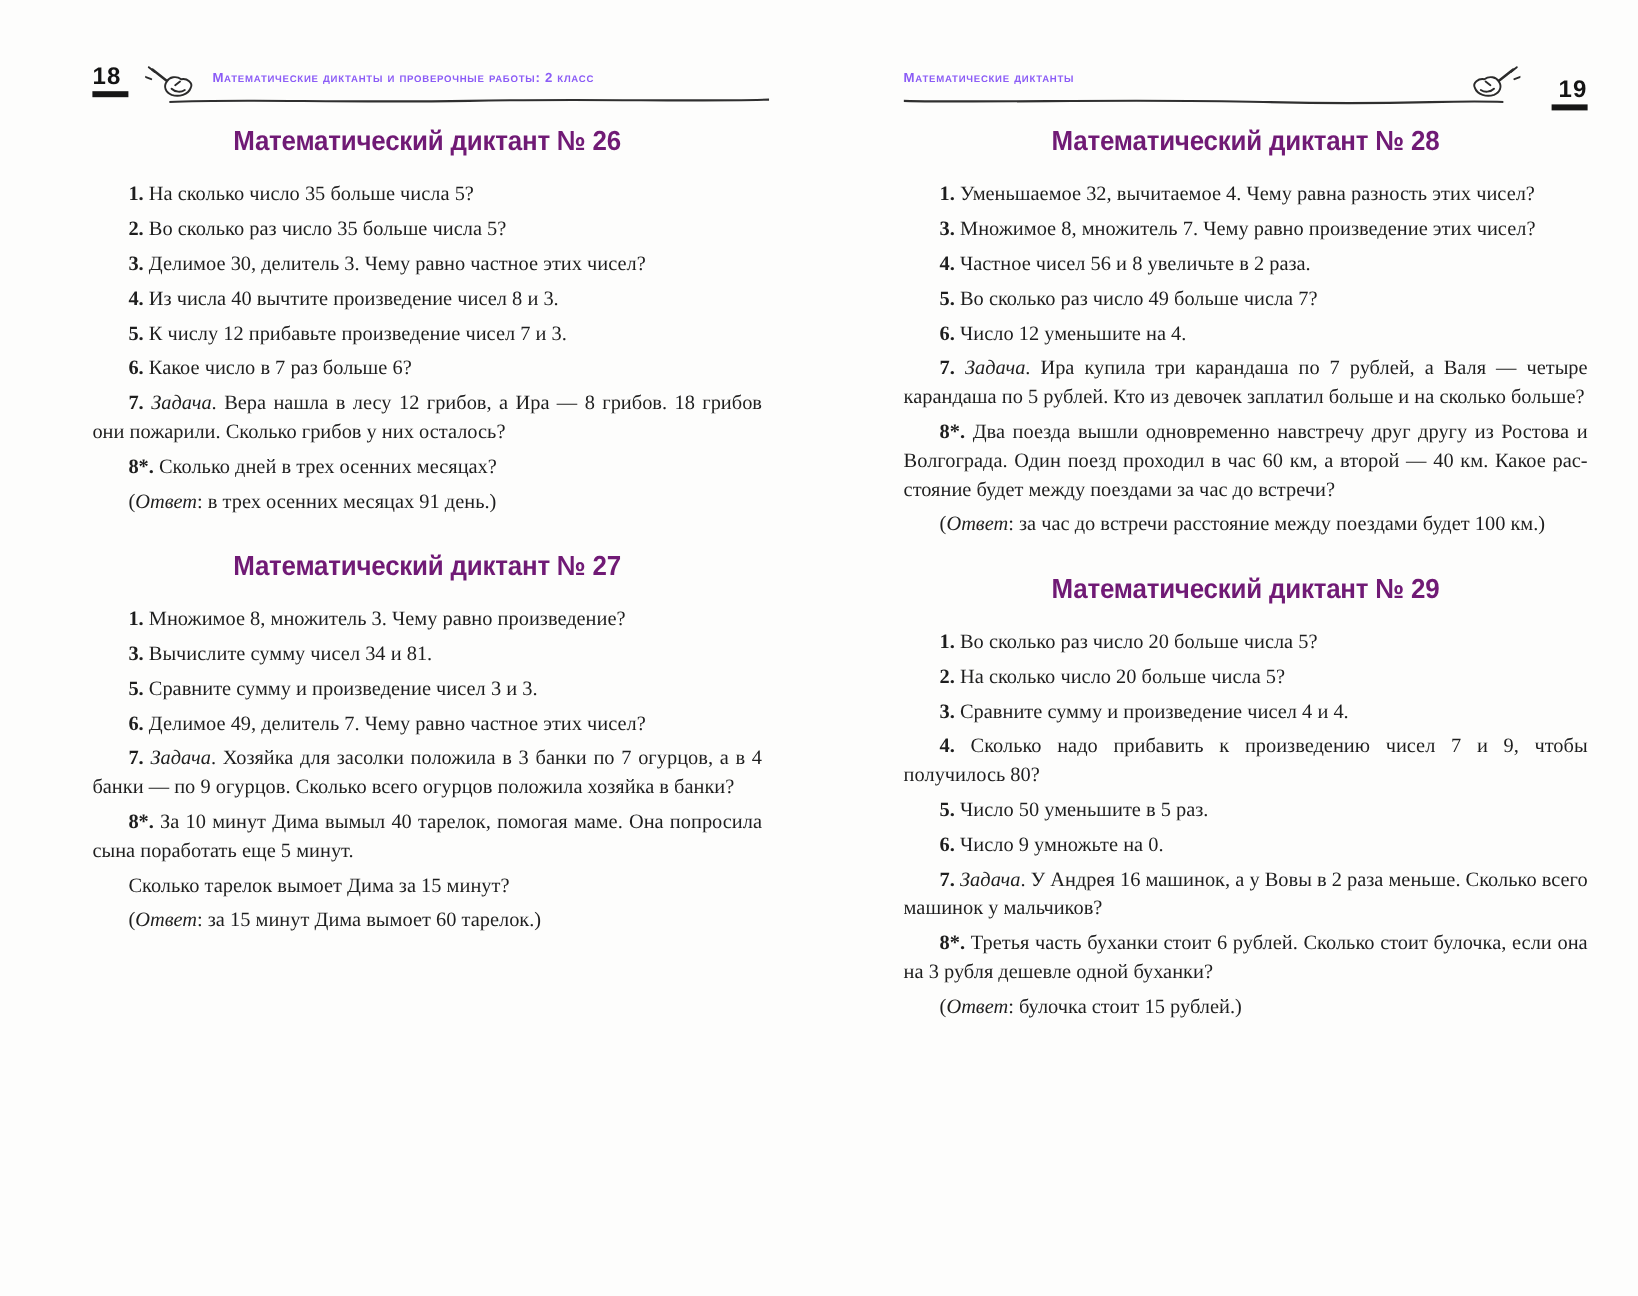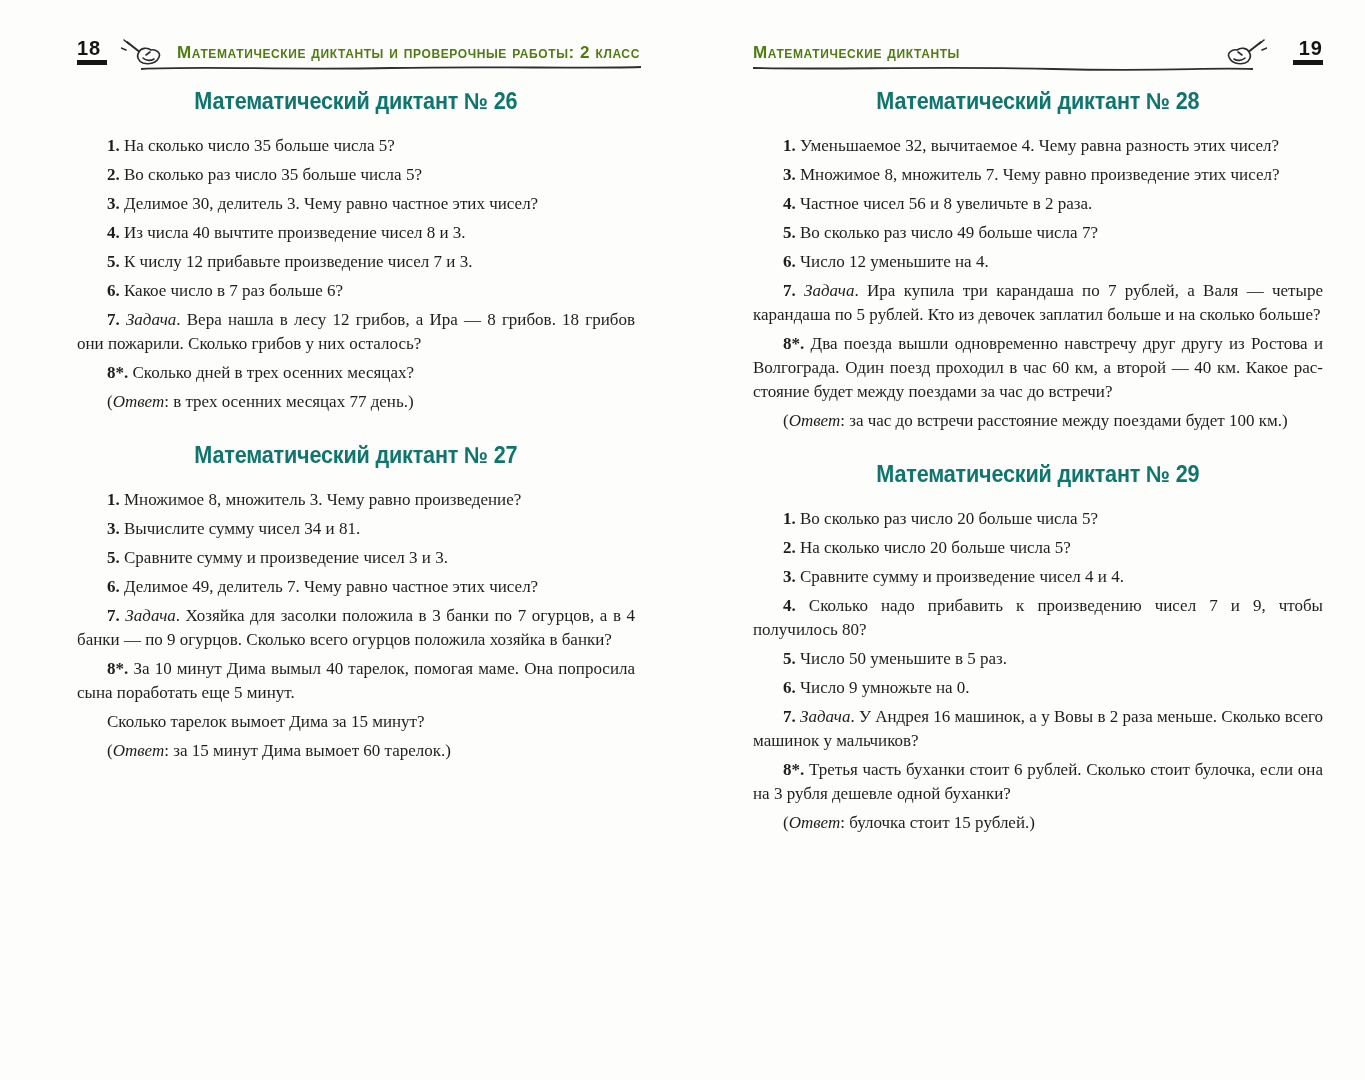--- a/index.html
+++ b/index.html
@@ -5,61 +5,61 @@
   html, body { margin: 0; padding: 0; }
   body {
     width: 1365px; height: 1080px;
     background: #fbfbfa;
     font-family: "Liberation Serif", serif;
   }
   .sheet {
     position: relative; width: 1365px; height: 1080px;
     background: #fdfdfc; overflow: hidden; color: #1e1e1e;
   }
-  .page { position: absolute; top: 36px; }
+  .page { position: absolute; top: 52px; }
   .page-left  { left: 77px;  width: 558px; }
   .page-right { left: 753px; width: 570px; }
 
   
   .running-head { position: relative; height: 40px; }
   .pagenum-block { position: absolute; top: 2px; }
   .page-left  .pagenum-block { left: 0; }
-  .page-right .pagenum-block { right: 0; text-align: right; }
+  .page-right .pagenum-block { right: 0; text-align: right; margin-top: 11px; }
   .pagenum {
     font-family: "Liberation Sans", sans-serif;
     font-weight: bold; font-size: 20px; color: #141414;
     display: block; line-height: 20px; letter-spacing: 1px;
   }
   .pagenum-bar { display: block; width: 30px; height: 5px; background: #161616; margin-top: 2px; }
   .page-right .pagenum-bar { margin-left: auto; }
 
   .run-title {
     position: absolute; top: 7px;
     font-family: "Liberation Sans", sans-serif;
     font-variant: small-caps;
-    font-weight: bold; font-size: 17px; letter-spacing: 0.6px;
-    color: #4d7c0f; white-space: nowrap;
+    font-weight: bold; font-size: 11px; letter-spacing: 0.6px;
+    color: #8b5cf6; white-space: nowrap;
   }
   .page-left  .run-title { left: 100px; }
   .page-right .run-title { left: 0; }
 
   .hand-icon { position: absolute; top: 2px; width: 46px; height: 30px; }
   .page-left  .hand-icon { left: 44px; transform: scaleX(-1); }
   .page-right .hand-icon { right: 56px; }
 
   .head-rule { position: absolute; bottom: 4px; height: 8px; }
   .page-left  .head-rule { left: 64px; right: 0; }
   .page-right .head-rule { left: 0; right: 78px; }
   .head-rule path { stroke: #2f2f2f; stroke-width: 1.8; fill: none; }
 
   
   .section-title {
     font-family: "Liberation Sans", sans-serif;
     font-weight: bold; font-size: 23px; line-height: 26px;
-    color: #0f766e; text-align: center;
+    color: #701a75; text-align: center;
     margin: 28px 0 20px;
   }
   .sections > .section-title:first-child { margin-top: 12px; }
   .st-inner { display: inline-block; transform: scaleX(0.94); letter-spacing: -0.2px; white-space: nowrap; }
 
   p.item {
     margin: 0 0 5px; font-size: 17px; line-height: 24px;
     text-align: justify; text-indent: 30px; color: #1e1e1e;
     hyphens: manual;
   }
@@ -95,21 +95,21 @@
     <div class="sections">
         <h2 class="section-title"><span class="st-inner">Математический диктант № 26</span></h2>
         <p class="item"><span class="b">1. </span><span>На сколько число 35 больше числа 5?</span></p>
         <p class="item"><span class="b">2. </span><span>Во сколько раз число 35 больше числа 5?</span></p>
         <p class="item"><span class="b">3. </span><span>Делимое 30, делитель 3. Чему равно частное этих чисел?</span></p>
         <p class="item"><span class="b">4. </span><span>Из числа 40 вычтите произведение чисел 8 и 3.</span></p>
         <p class="item"><span class="b">5. </span><span>К числу 12 прибавьте произведение чисел 7 и 3.</span></p>
         <p class="item"><span class="b">6. </span><span>Какое число в 7 раз больше 6?</span></p>
         <p class="item"><span class="b">7. </span><span class="i">Задача</span><span>. Вера нашла в лесу 12 грибов, а Ира — 8 грибов. 18 грибов они пожарили. Сколько грибов у них осталось?</span></p>
         <p class="item"><span class="b">8*. </span><span>Сколько дней в трех осенних месяцах?</span></p>
-        <p class="item"><span>(</span><span class="i">Ответ</span><span>: в трех осенних месяцах 77 день.)</span></p>
+        <p class="item"><span>(</span><span class="i">Ответ</span><span>: в трех осенних месяцах 91 день.)</span></p>
         <h2 class="section-title"><span class="st-inner">Математический диктант № 27</span></h2>
         <p class="item"><span class="b">1. </span><span>Множимое 8, множитель 3. Чему равно произ­ведение?</span></p>
         <p class="item"><span class="b">3. </span><span>Вычислите сумму чисел 34 и 81.</span></p>
         <p class="item"><span class="b">5. </span><span>Сравните сумму и произведение чисел 3 и 3.</span></p>
         <p class="item"><span class="b">6. </span><span>Делимое 49, делитель 7. Чему равно частное этих чисел?</span></p>
         <p class="item"><span class="b">7. </span><span class="i">Задача</span><span>. Хозяйка для засолки положила в 3 банки по 7 огурцов, а в 4 банки — по 9 огурцов. Сколько всего огурцов положила хозяйка в банки?</span></p>
         <p class="item"><span class="b">8*. </span><span>За 10 минут Дима вымыл 40 тарелок, помогая маме. Она попросила сына поработать еще 5 минут.</span></p>
         <p class="item"><span>Сколько тарелок вымоет Дима за 15 минут?</span></p>
         <p class="item"><span>(</span><span class="i">Ответ</span><span>: за 15 минут Дима вымоет 60 тарелок.)</span></p>
       </div>

